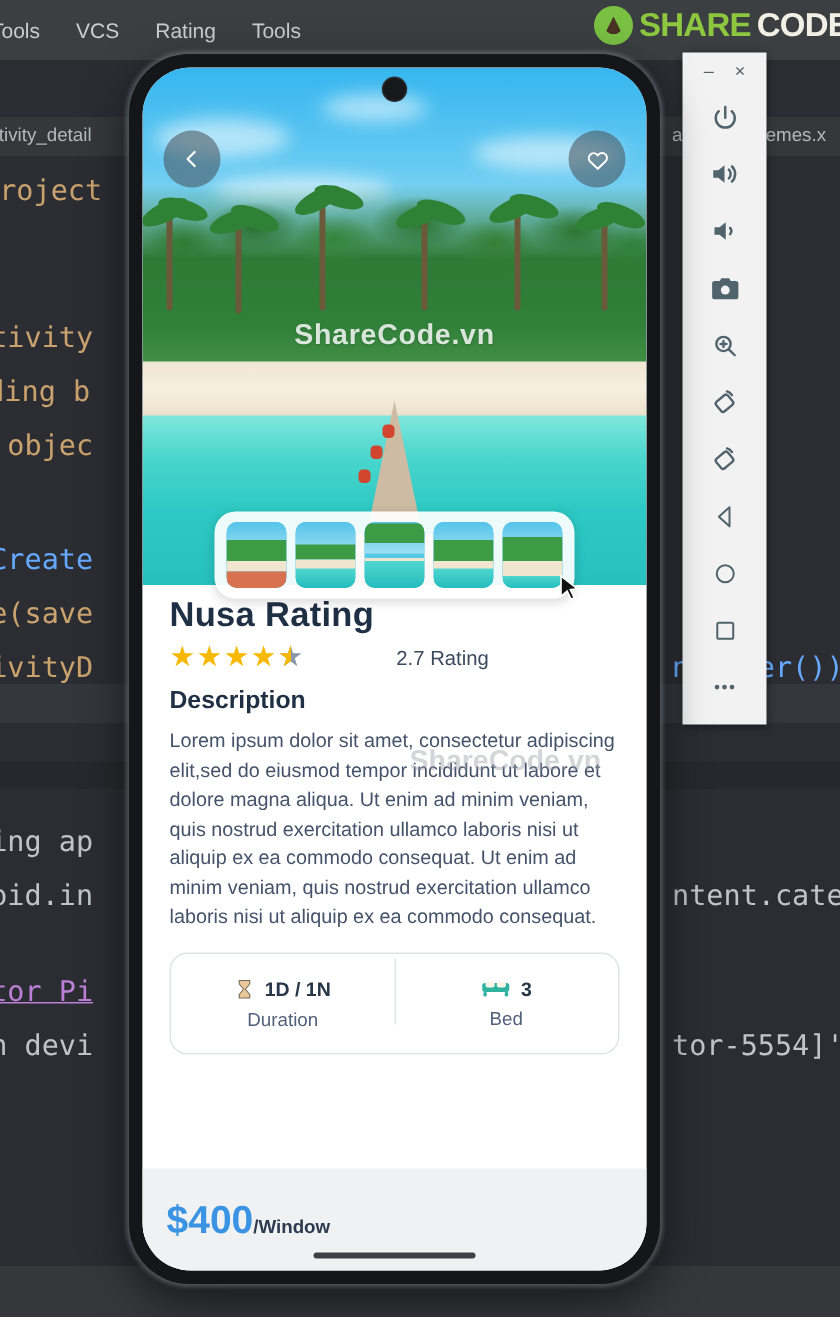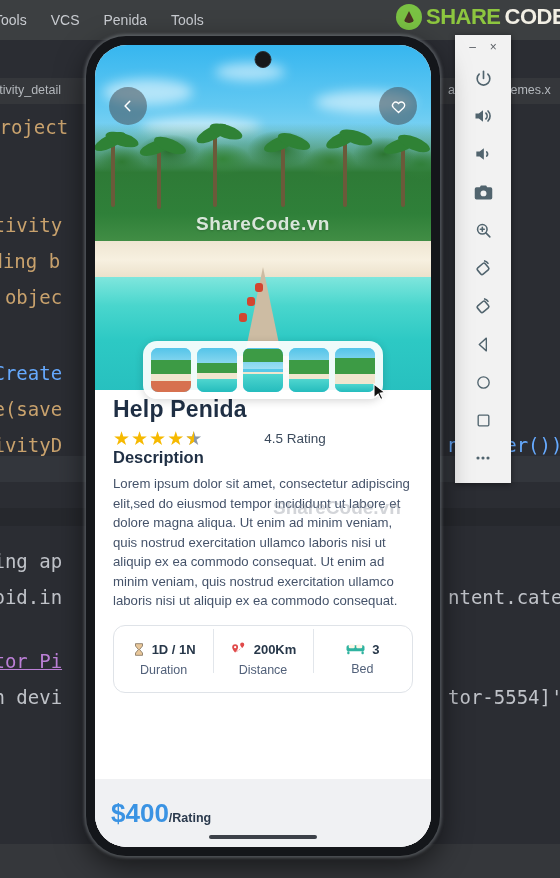--- a/index.html
+++ b/index.html
@@ -219,21 +219,21 @@
   .loc-row { display: flex; align-items: center; gap: 7px; margin-top: 12px; }
   .loc-text { font-size: 12.5px; color: #2b3a4d; }
   .rating-row { display: flex; align-items: center; margin-top: 6px; }
   .stars { display: flex; gap: 1px; font-size: 19px; color: #f6b900; line-height: 1; }
   .star-half { position: relative; color: #8a97a6; }
   .star-half::before {
     content: "★"; position: absolute; left: 0; top: 0; width: 50%;
     overflow: hidden; color: #f6b900;
   }
   .rating-text { margin-left: 62px; font-size: 13.5px; color: #3b4a5c; }
-  .desc-head { font-size: 16.5px; font-weight: bold; color: #1f2f44; }
+  .desc-head { margin-top: 10px; font-size: 16.5px; font-weight: bold; color: #1f2f44; }
   .desc-body {
     margin-top: 7px; font-size: 13.2px; line-height: 1.48; color: #45536a;
   }
 
   .info-card {
     margin-top: 14px; border: 1px solid #dfe3e8; border-radius: 12px;
     height: 68px; display: flex; align-items: center; background: #fff;
   }
   .info-cell {
     flex: 1; display: flex; flex-direction: column; align-items: center; gap: 5px;
@@ -309,21 +309,21 @@
 
     <div class="ide-tabbar">
       <div class="tab-label tab-left">activity_detail</div>
       <div class="tab-label tab-mid">a</div>
       <div class="tab-label tab-right">themes.x</div>
     </div>
 
     <div class="ide-menubar">
       <div class="menu-item" style="margin-left:-6px">Tools</div>
       <div class="menu-item">VCS</div>
-      <div class="menu-item">Penida</div>
+      <div class="menu-item">Rating</div>
       <div class="menu-item">Tools</div>
     </div>
 
     <div class="logo">
       <div class="logo-mark"></div>
       <span class="logo-share">SHARE</span>
         <span class="logo-code">CODE</span>
     </div>
   </div>
 
@@ -488,58 +488,46 @@
             <div class="t-sand" style="top:58%;height:26%"></div>
             <div class="t-sea" style="height:18%"></div>
           </div>
       </div>
 
       <svg class="cursor" viewBox="0 0 14 20">
         <path d="M1 1l11 8.5-4.8.6 2.6 5.4-2.1 1-2.6-5.4L1 14.6z" fill="#111" stroke="#fff" stroke-width="1.1"></path>
       </svg>
 
       <div class="content">
-        <div class="title">Help Penida</div>
+        <div class="title">Nusa Rating</div>
 
 
         <div class="rating-row">
           <div class="stars">
             <span>★</span>
             <span>★</span>
             <span>★</span>
             <span>★</span>
             <span class="star-half">★</span>
           </div>
-          <span class="rating-text">4.5 Rating</span>
+          <span class="rating-text">2.7 Rating</span>
         </div>
 
         <div class="desc-head">Description</div>
         <div class="desc-body">Lorem ipsum dolor sit amet, consectetur adipiscing  elit,sed do eiusmod tempor incididunt ut labore et  dolore magna aliqua. Ut enim ad minim veniam, quis  nostrud exercitation ullamco laboris nisi ut aliquip  ex ea commodo consequat. Ut enim ad minim  veniam, quis nostrud exercitation ullamco laboris  nisi ut aliquip ex ea commodo consequat.</div>
 
         <div class="info-card">
           <div class="info-cell">
             <div class="info-top">
               <svg width="14" height="17" viewBox="0 0 24 24">
                 <path d="M6 2h12v4l-5 6 5 6v4H6v-4l5-6-5-6V2z" fill="#e8c79a" stroke="#7a6a55" stroke-width="1.3" stroke-linejoin="round"></path>
               </svg>
               <span class="info-val">1D / 1N</span>
             </div>
             <div class="info-label">Duration</div>
-          </div>
-          <div class="info-cell">
-            <div class="info-top">
-              <svg width="18" height="17" viewBox="0 0 28 24">
-                <path d="M8 4a4.6 4.6 0 0 0-4.6 4.6C3.4 12 8 17 8 17s4.6-5 4.6-8.4A4.6 4.6 0 0 0 8 4z" fill="#e04a4a"></path>
-                <circle cx="8" cy="8.4" r="1.8" fill="#fff"></circle>
-                <path d="M19 1a3.2 3.2 0 0 0-3.2 3.2c0 2.3 3.2 5.6 3.2 5.6s3.2-3.3 3.2-5.6A3.2 3.2 0 0 0 19 1z" fill="#e04a4a"></path>
-                <path d="M10 15c3-1 5-3 7-5" stroke="#e04a4a" stroke-width="1.1" fill="none" stroke-dasharray="2 2"></path>
-              </svg>
-              <span class="info-val">200Km</span>
-            </div>
-            <div class="info-label">Distance</div>
           </div>
           <div class="info-cell">
             <div class="info-top">
               <svg width="21" height="16" viewBox="0 0 28 20">
                 <rect x="2" y="5" width="24" height="8" rx="2.4" fill="#2fb3a0"></rect>
                 <rect x="5" y="4" width="8" height="5" rx="1.6" fill="#fdf6e6"></rect>
                 <rect x="15" y="4" width="8" height="5" rx="1.6" fill="#fdf6e6"></rect>
                 <rect x="3" y="13" width="3" height="4" rx="1" fill="#2fb3a0"></rect>
                 <rect x="22" y="13" width="3" height="4" rx="1" fill="#2fb3a0"></rect>
               </svg>
@@ -547,21 +535,21 @@
             </div>
             <div class="info-label">Bed</div>
           </div>
         </div>
 
         <div class="content-watermark">ShareCode.vn</div>
 
         <div class="footer">
           <div class="price">
             <span class="price-amt">$400</span>
-            <span class="price-unit">/Rating</span>
+            <span class="price-unit">/Window</span>
           </div>
           <div class="home-indicator"></div>
         </div>
       </div>
 
     </div>
   </div>
 
 </div>
 

